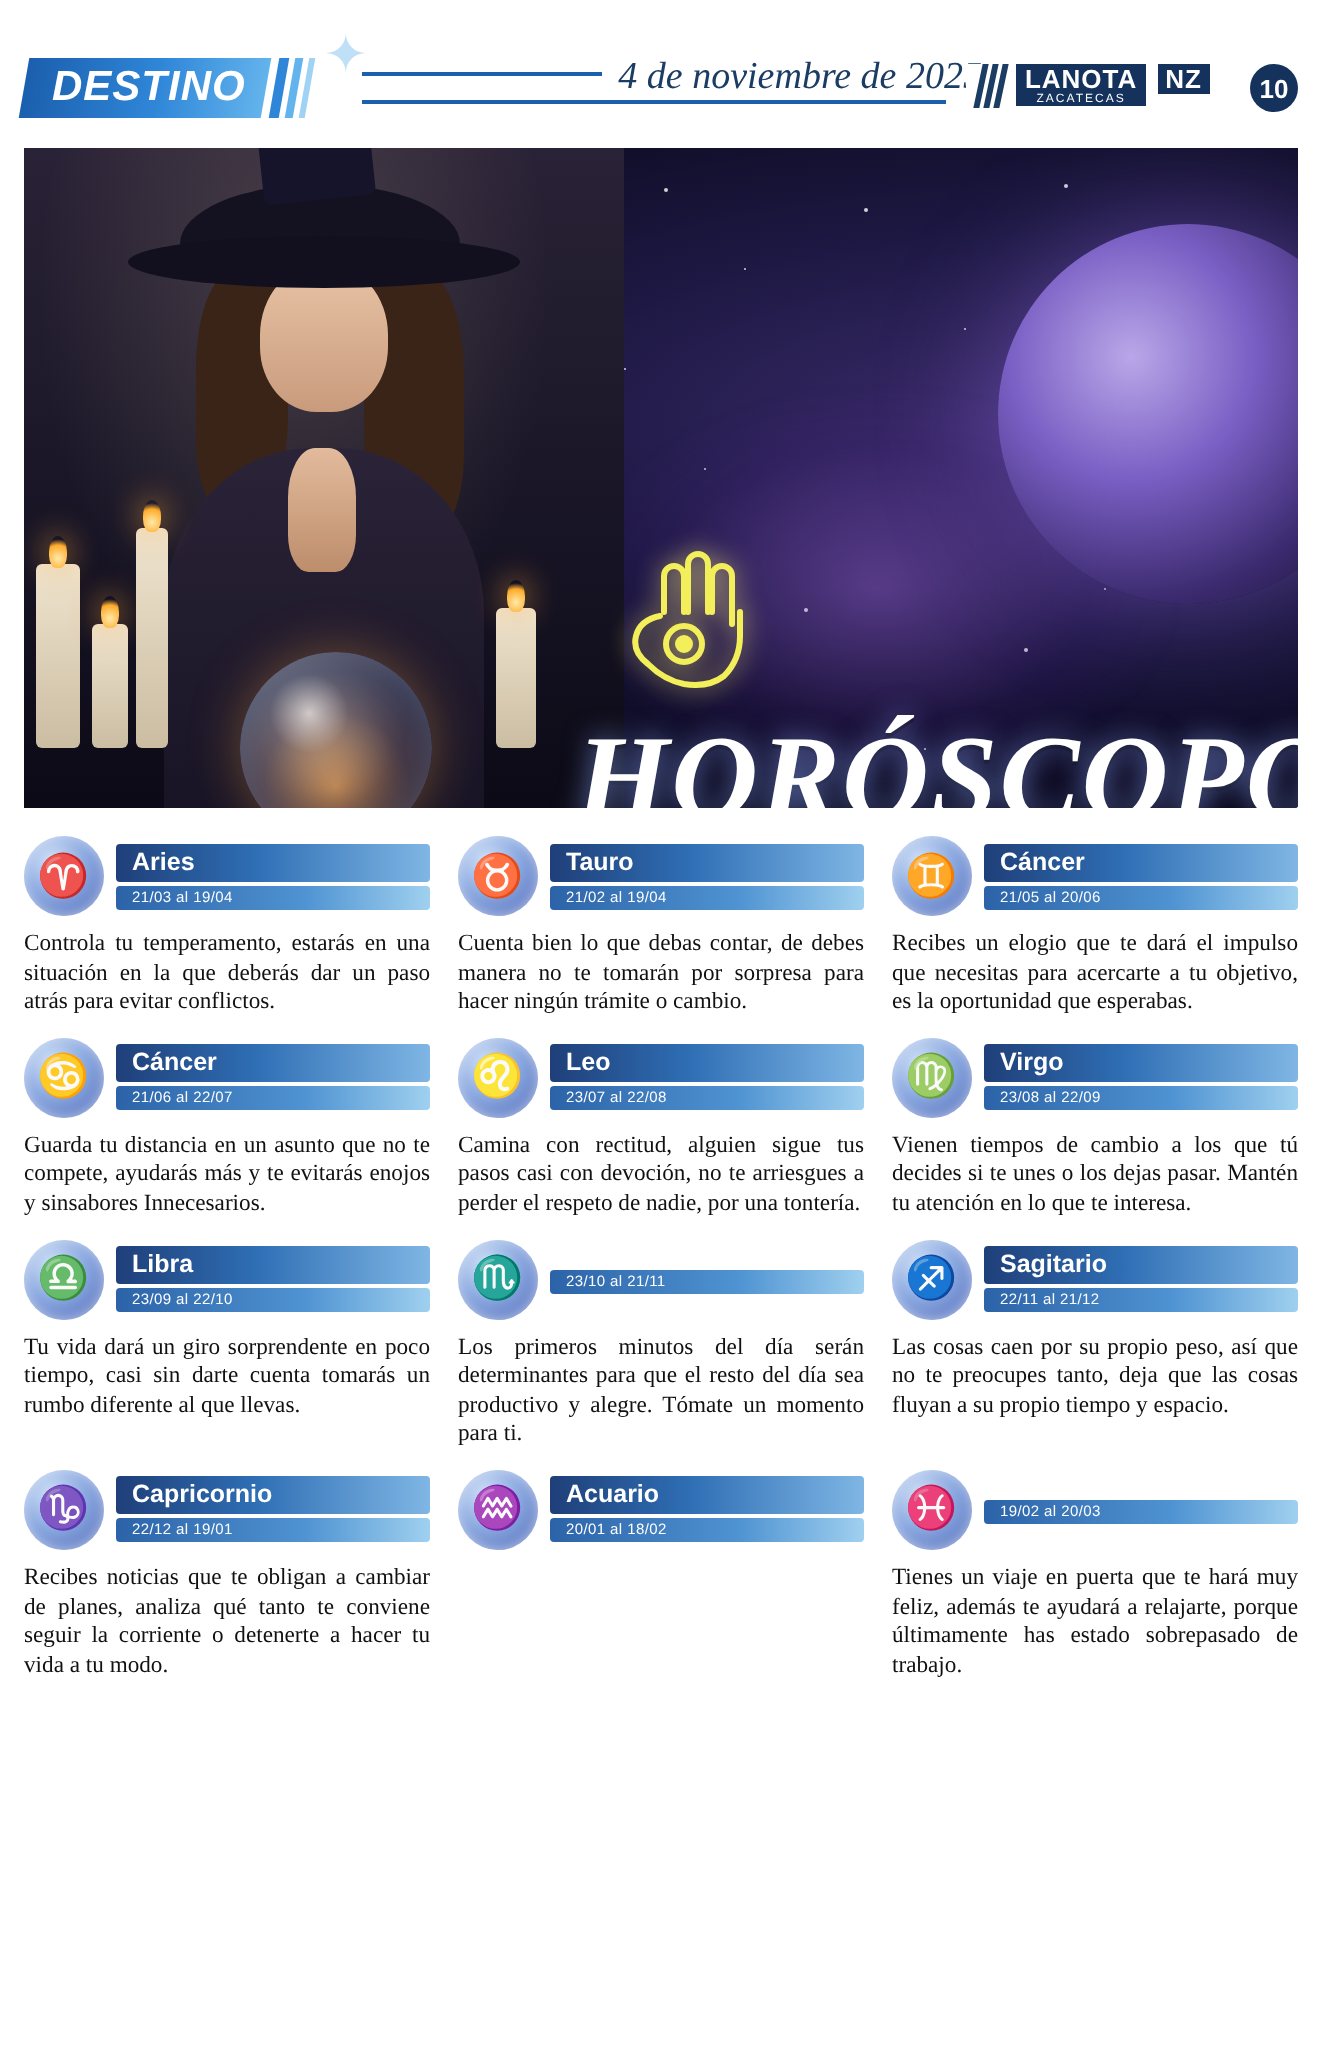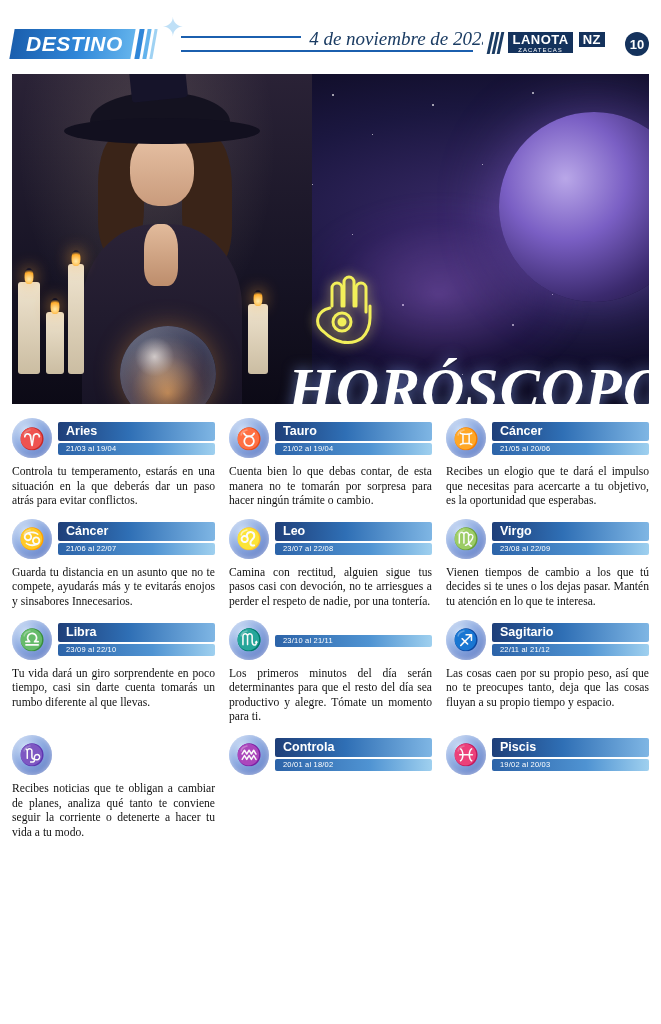--- a/index.html
+++ b/index.html
@@ -325,21 +325,21 @@
     </div>
 
     <div class="sign">
       <div class="sign-head">
         <div class="sign-emblem">♉</div>
         <div class="sign-titles">
           <div class="name-bar">Tauro</div>
           <div class="date-bar">21/02 al 19/04</div>
         </div>
       </div>
-      <div class="sign-text">Cuenta bien lo que debas contar, de esta manera no te tomarán por sorpresa para hacer ningún trámite o cambio.</div>
+      <div class="sign-text">Cuenta bien lo que debas contar, de debes manera no te tomarán por sorpresa para hacer ningún trámite o cambio.</div>
     </div>
 
     <div class="sign">
       <div class="sign-head">
         <div class="sign-emblem">♊</div>
         <div class="sign-titles">
           <div class="name-bar">Cáncer</div>
           <div class="date-bar">21/05 al 20/06</div>
         </div>
       </div>
@@ -407,38 +407,42 @@
           <div class="name-bar">Sagitario</div>
           <div class="date-bar">22/11 al 21/12</div>
         </div>
       </div>
       <div class="sign-text">Las cosas caen por su propio peso, así que no te preocupes tanto, deja que las cosas fluyan a su propio tiempo y espacio.</div>
     </div>
 
     <div class="sign">
       <div class="sign-head">
         <div class="sign-emblem">♑</div>
+        <div class="sign-titles">
+          <div class="name-bar">Capricornio</div>
+          <div class="date-bar">22/12 al 19/01</div>
+        </div>
       </div>
       <div class="sign-text">Recibes noticias que te obligan a cambiar de planes, analiza qué tanto te conviene seguir la corriente o detenerte a hacer tu vida a tu modo.</div>
     </div>
 
     <div class="sign">
       <div class="sign-head">
         <div class="sign-emblem">♒</div>
         <div class="sign-titles">
-          <div class="name-bar">Controla</div>
+          <div class="name-bar">Acuario</div>
           <div class="date-bar">20/01 al 18/02</div>
         </div>
       </div>
     </div>
 
     <div class="sign">
       <div class="sign-head">
         <div class="sign-emblem">♓</div>
         <div class="sign-titles">
-          <div class="name-bar">Piscis</div>
           <div class="date-bar">19/02 al 20/03</div>
         </div>
       </div>
+      <div class="sign-text">Tienes un viaje en puerta que te hará muy feliz, además te ayudará a relajarte, porque últimamente has estado sobrepasado de trabajo.</div>
     </div>
 
   </div>
 </div>
 
 </body></html>

